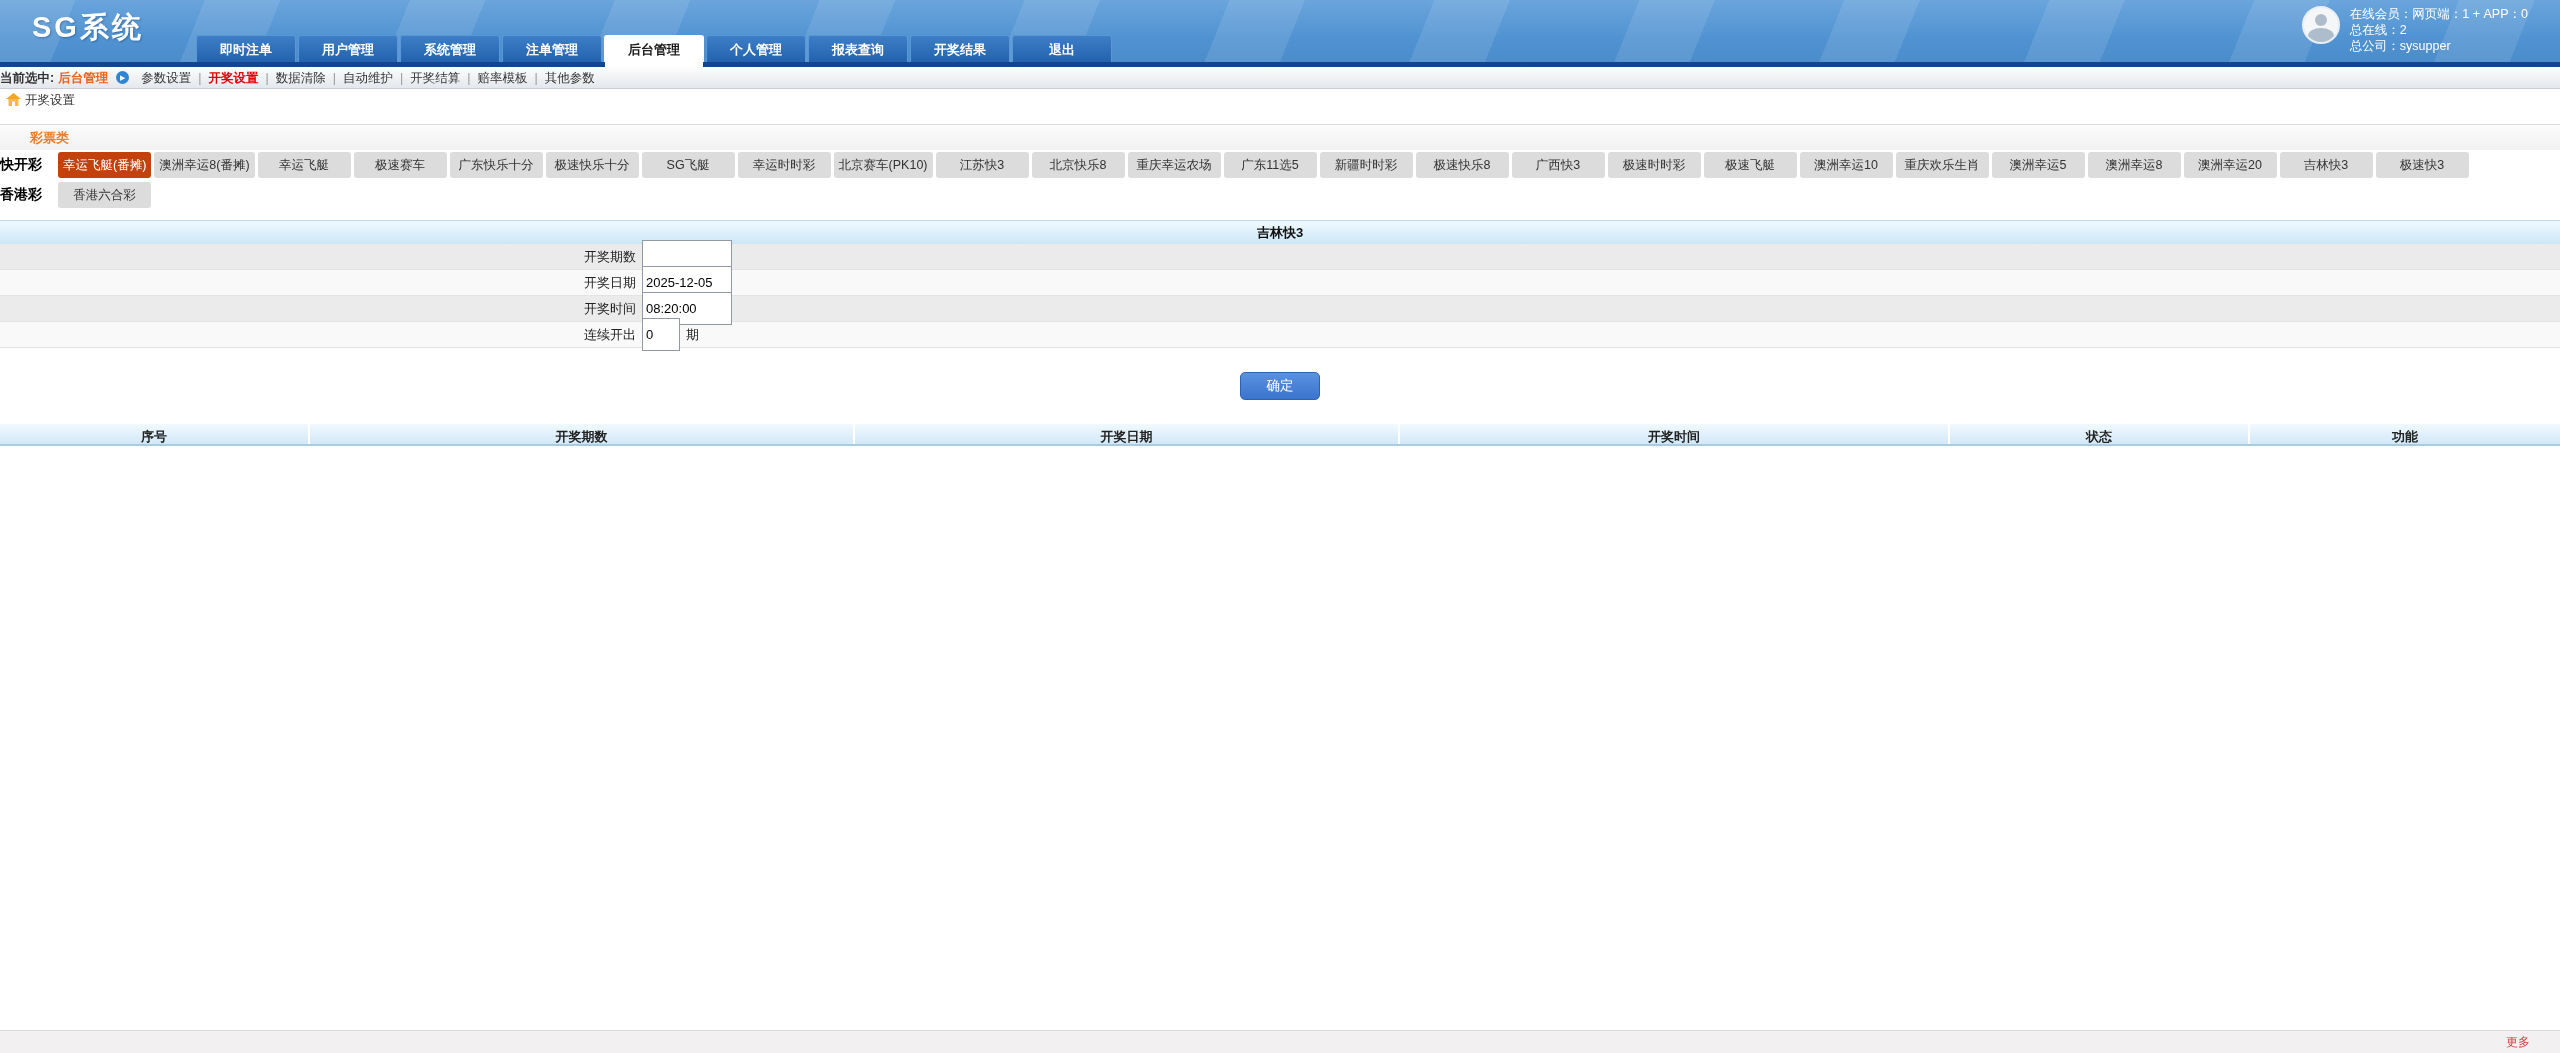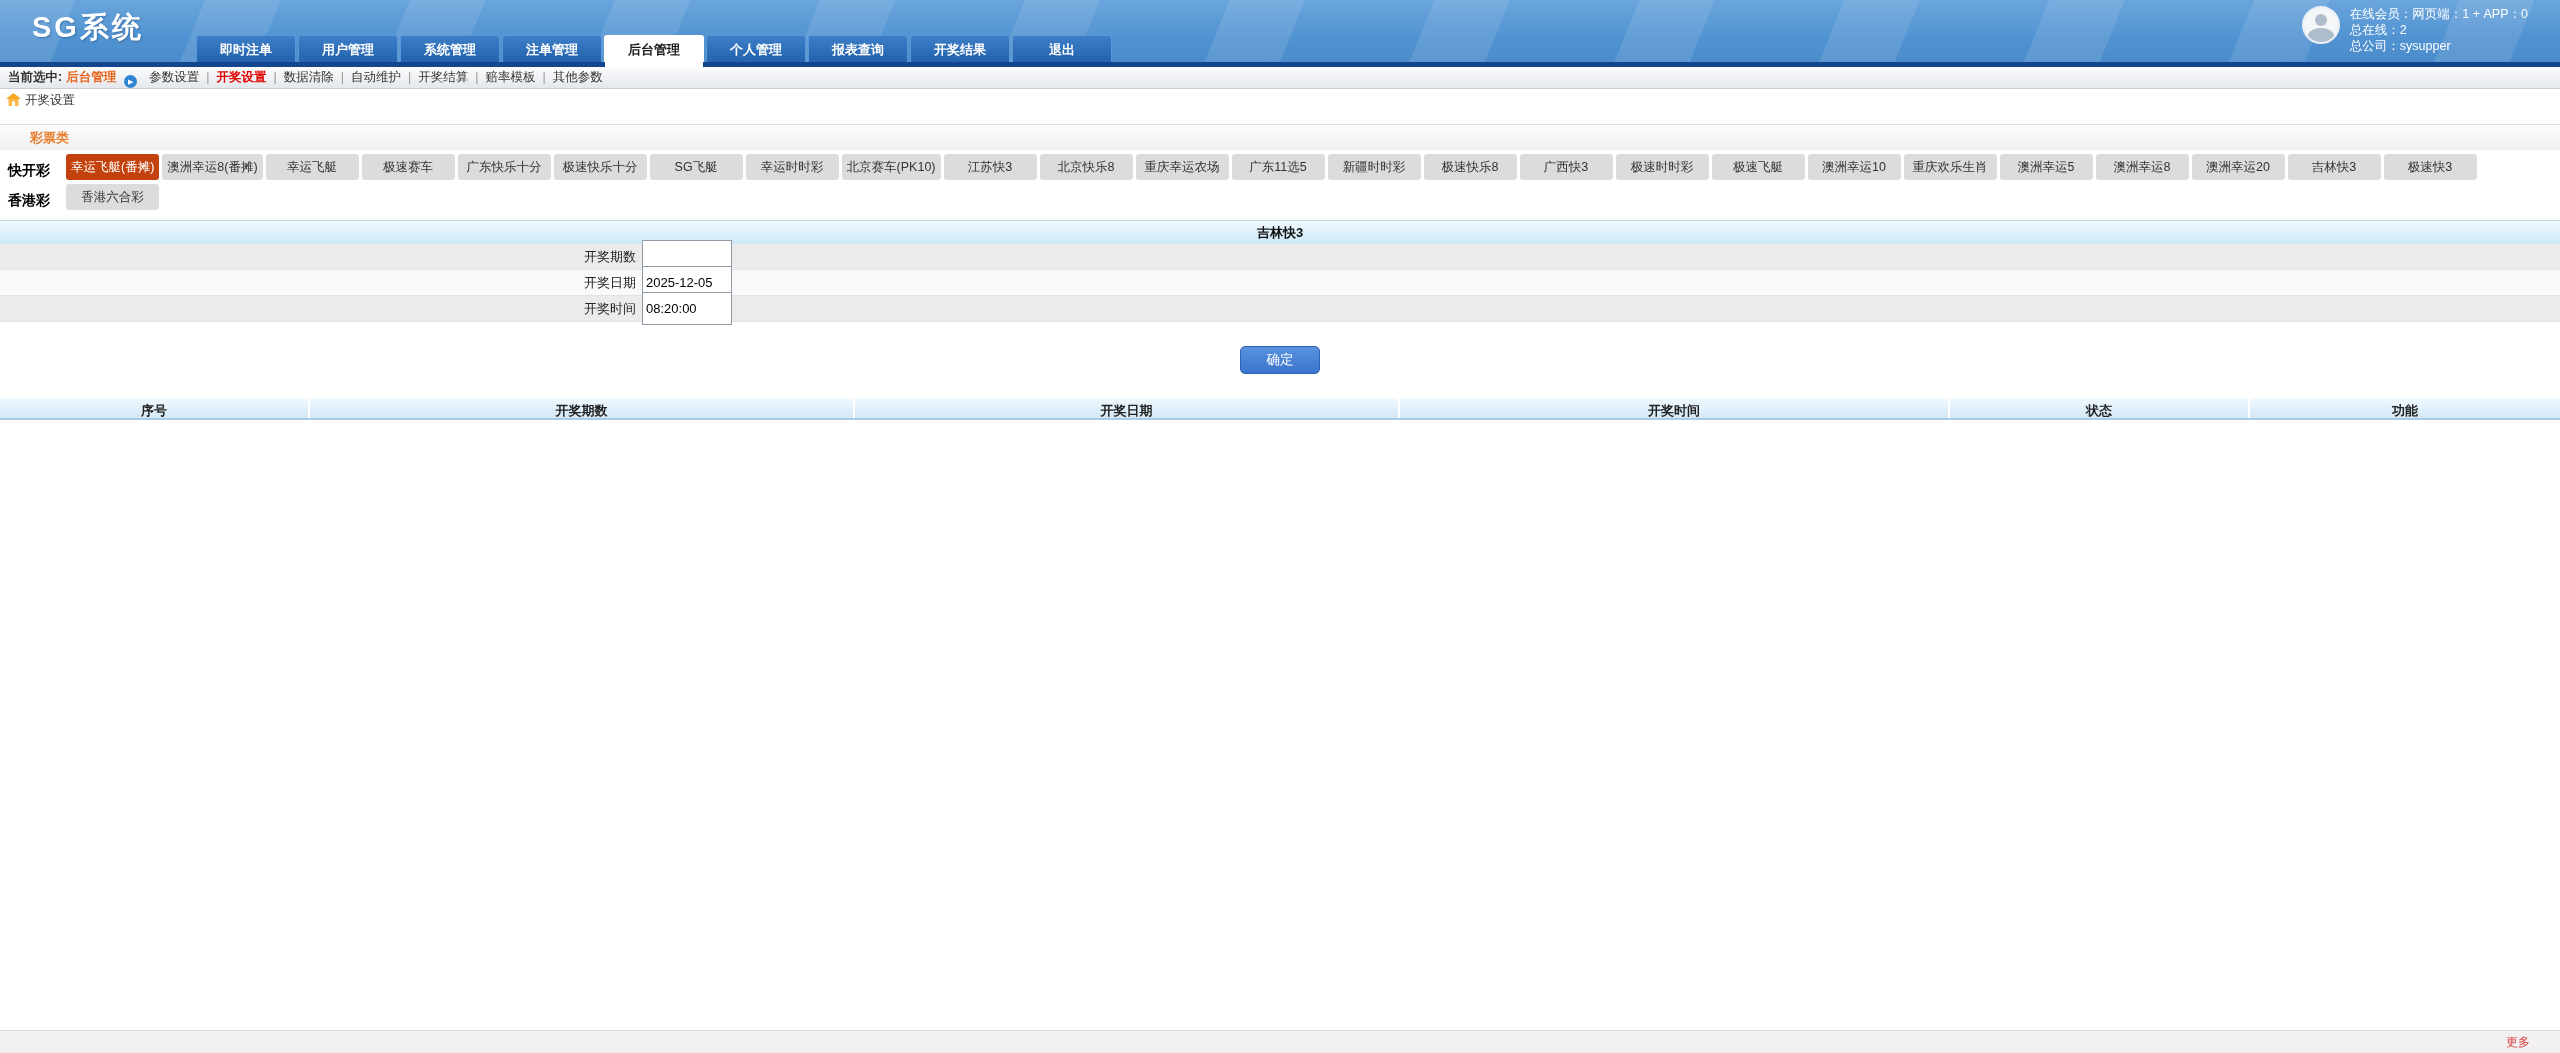--- a/index.html
+++ b/index.html
@@ -24,37 +24,37 @@
   .userbox { position:absolute; right:32px; top:6px; display:flex; align-items:flex-start; color:#fff; font-size:12.5px; }
   .avatar { width:38px; height:38px; border-radius:50%; background:#f4f6f8; margin-right:10px; position:relative; overflow:hidden; border:2px solid #e8eef5; }
   .avatar::before { content:""; position:absolute; left:11px; top:6px; width:12px; height:12px; border-radius:50%; background:#aebdcb; }
   .avatar::after  { content:""; position:absolute; left:4px; top:20px; width:26px; height:16px; border-radius:50% 50% 0 0; background:#aebdcb; }
   .userlines div { line-height:16px; }
 
   .navy-strip { height:5px; background:#14468f; position:relative; z-index:2; }
 
   
   .submenu { height:22px; line-height:22px; background:linear-gradient(180deg,#fdfdfd,#e4e7ec);
-    border-bottom:1px solid #c8ccd4; padding-left:8px; font-size:12.5px; display:flex; align-items:flex-end; }
+    border-bottom:1px solid #c8ccd4; font-size:12.5px; display:flex; align-items:center; }
   .submenu .cur-label { font-weight:bold; color:#333; }
   .submenu .cur-value { color:#e8641c; font-weight:bold; margin:0 6px 0 4px; }
   .go-icon { width:13px; height:13px; border-radius:50%; background:#2e86d3; color:#fff; font-size:7px;
     display:inline-flex; align-items:center; justify-content:center; margin:0 10px 0 2px; }
   .submenu-link { color:#333; cursor:pointer; padding:0 2px; }
   .submenu-link.active { color:#e00000; font-weight:bold; }
   .submenu-sep { color:#999; margin:0 5px; }
 
   
   .crumb { height:22px; line-height:22px; background:#fff; padding-left:6px; display:flex; align-items:center; font-size:12.5px; color:#333; }
   .home-icon { margin-right:4px; display:inline-flex; }
 
   
   .lt-band { margin-top:13px; height:26px; line-height:26px; background:linear-gradient(180deg,#fcfcfc,#f1f1f1);
     border-top:1px solid #ddd; padding-left:30px; color:#e87e2e; font-weight:bold; font-size:13px; }
-  .lt-row { display:flex; align-items:flex-end; height:30px; padding-left:8px; background:#fff; }
+  .lt-row { display:flex; align-items:center; height:30px; background:#fff; }
   .lt-group { font-weight:bold; color:#000; font-size:14px; width:58px; flex:0 0 auto; }
   .lt-tab { flex:0 0 auto; min-width:93px; padding:0 5px; height:26px; line-height:26px; text-align:center;
     background:#dcdcdc; color:#333; font-size:12.5px; border-radius:3px; margin-right:3px; cursor:pointer; }
   .lt-tab.active { background:#c2410c; color:#fff; }
 
   
   .form-title { margin-top:10px; height:24px; line-height:24px; text-align:center; font-weight:bold; color:#111;
     background:linear-gradient(180deg,#f0f9fe 0%,#cde8f7 100%); border-top:1px solid #bcd9ec; border-bottom:1px solid #cfe4f1; }
   .form-row { display:flex; align-items:center; height:26px; border-bottom:1px solid #e3e3e3; }
   .form-row:nth-child(odd) { background:#ebebeb; }
@@ -182,20 +182,25 @@
     <input class="form-input" type="text" value="" style="">
   </div>
   <div class="form-row">
     <span class="form-label">开奖日期</span>
     <input class="form-input" type="text" value="2025-12-05" style="">
   </div>
   <div class="form-row">
     <span class="form-label">开奖时间</span>
     <input class="form-input" type="text" value="08:20:00" style="">
   </div>
+  <div class="form-row">
+    <span class="form-label">连续开出</span>
+    <input class="form-input small" type="text" value="0" style="">
+    <span class="form-suffix">期</span>
+  </div>
 </div>
 
 <div class="submit-wrap">
   <button class="submit-btn">确定</button>
 </div>
 
 <div class="rtable">
   <div class="rth" style="width:310px">序号</div>
   <div class="rth" style="width:545px">开奖期数</div>
   <div class="rth" style="width:545px">开奖日期</div>

